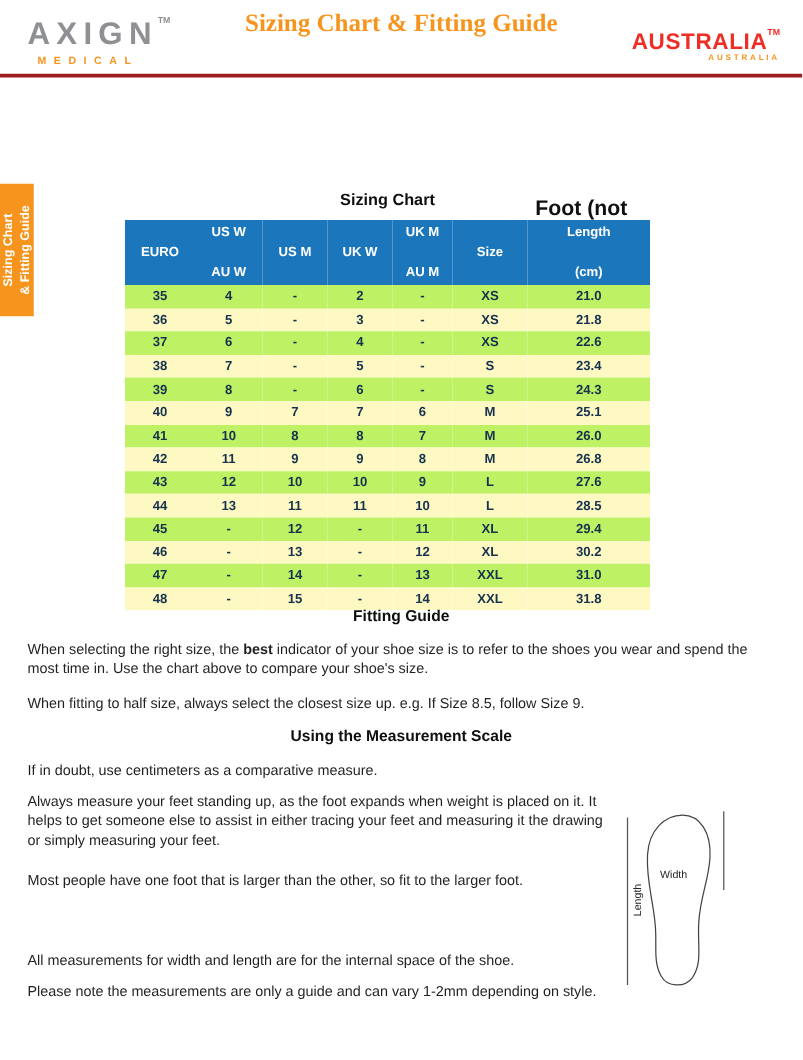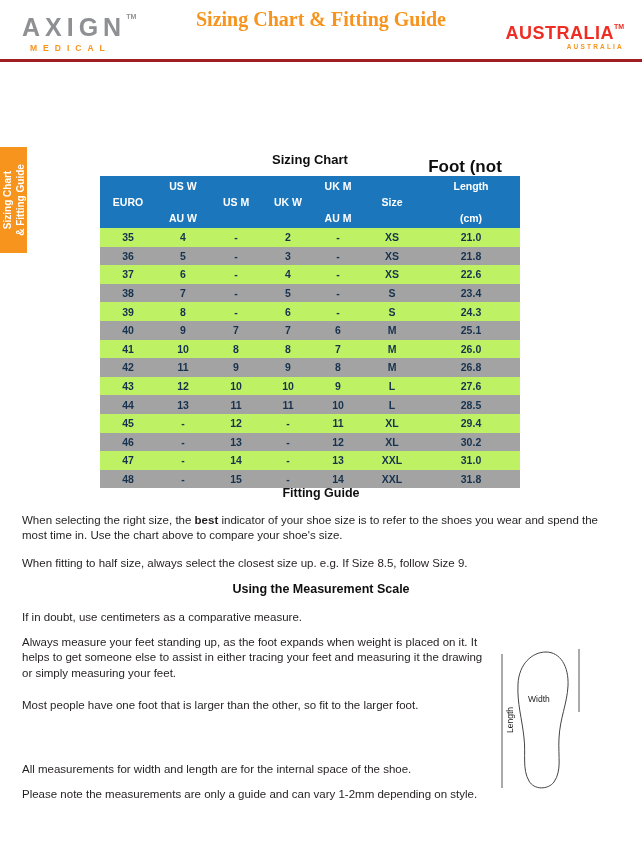--- a/index.html
+++ b/index.html
@@ -57,21 +57,21 @@
   .sizing-table th {
     background: #1b76bc; color: #ffffff; font-size: 10.5px; font-weight: bold;
     padding: 4px 0; height: 34px; vertical-align: middle; text-align: center;
   }
   .sizing-table th .h-line2 { margin-top: 20px; }
   .sizing-table td {
     height: 18.6px; padding: 0; text-align: center; vertical-align: middle;
     font-size: 10.5px; font-weight: bold; color: #16324f;
   }
   .sizing-table tr.row-a td { background: #bef264; }
-  .sizing-table tr.row-b td { background: #a3a3a3; }
+  .sizing-table tr.row-b td { background: #fef9c3; }
 
   
   .section-heading {
     position: absolute; left: 0; right: 0; text-align: center;
     font-size: 12.5px; font-weight: bold; color: #0f0f0f;
   }
   .fg-heading { top: 486px; }
   .ums-heading { top: 582px; }
   .body-text {
     position: absolute; margin: 0; left: 22px;

